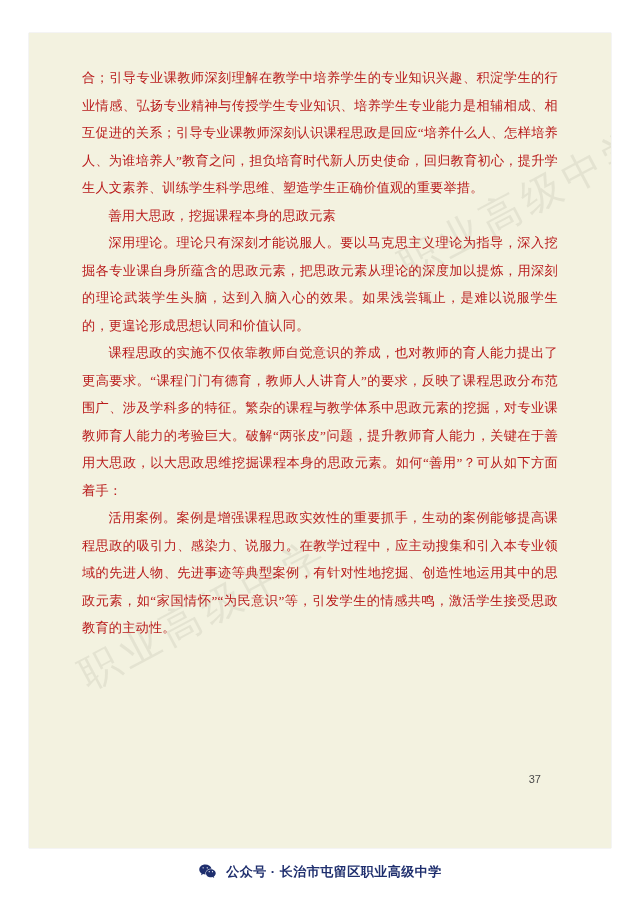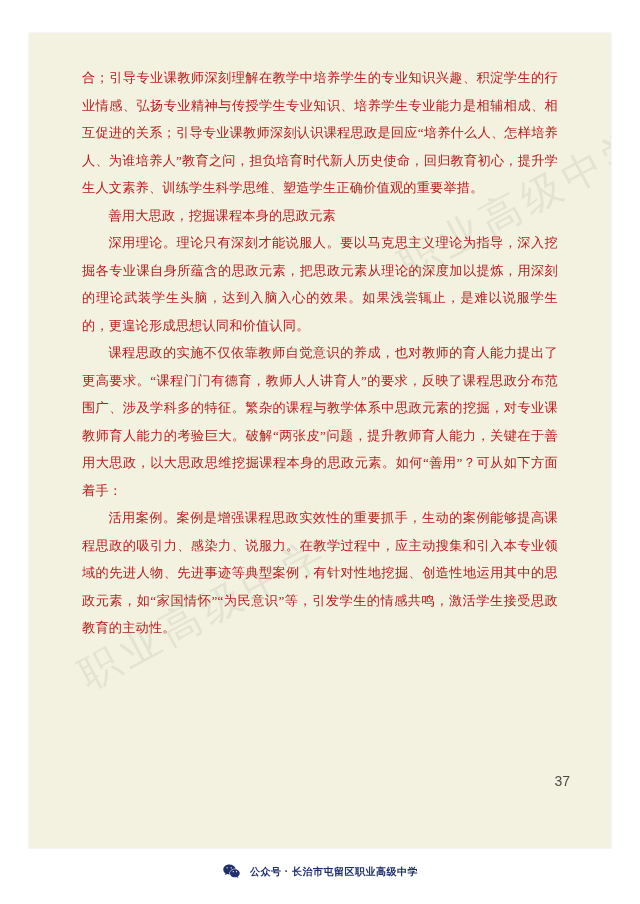--- a/index.html
+++ b/index.html
@@ -61,40 +61,40 @@
   }
   .body-text p {
     margin: 0;
   }
   .indent2 {
     text-indent: 2em;
     font-family: Liberation Serif, serif;
   }
   .page-number {
     position: absolute;
-    right: 41px;
+    right: 70px;
     top: 740px;
-    font-size: 14px;
+    font-size: 11px;
     color: #4a4a4a;
     font-family: "Liberation Sans", sans-serif;
   }
   .footer {
     position: absolute;
     left: 0;
     top: 862px;
     width: 640px;
     text-align: center;
     font-family: "Liberation Sans", sans-serif;
   }
   .footer-inner {
     display: inline-flex;
     align-items: center;
     gap: 9px;
     color: #1f2f6e;
-    font-size: 10px;
+    font-size: 13px;
     font-weight: bold;
     letter-spacing: 0.5px;
   }
   .wechat-icon {
     display: inline-block;
     width: 19px;
     height: 19px;
     position: relative;
     vertical-align: middle;
   }

